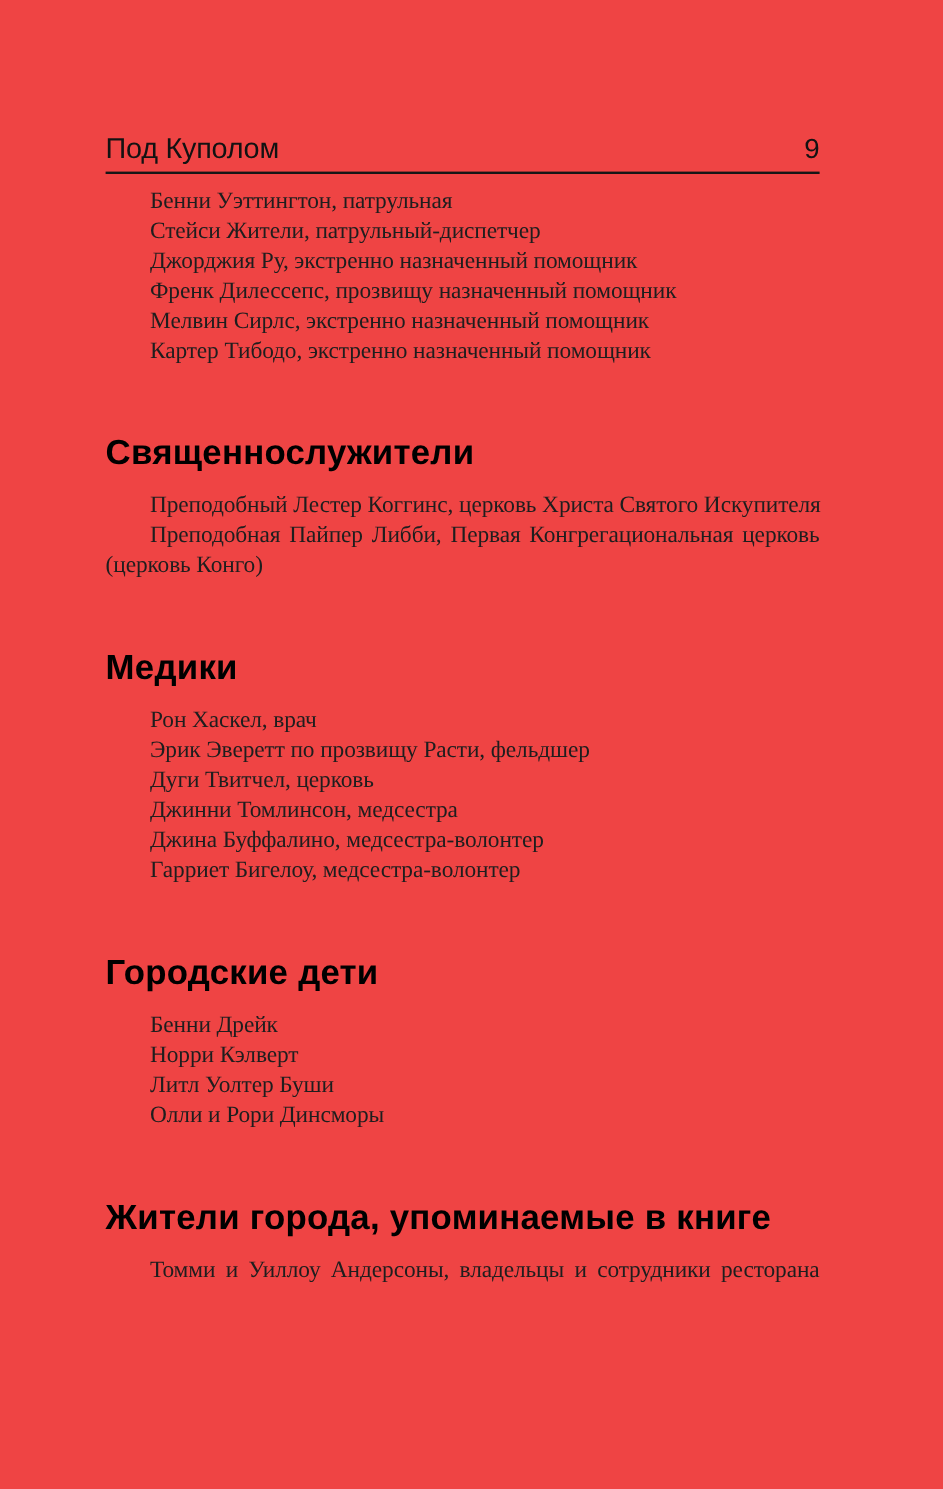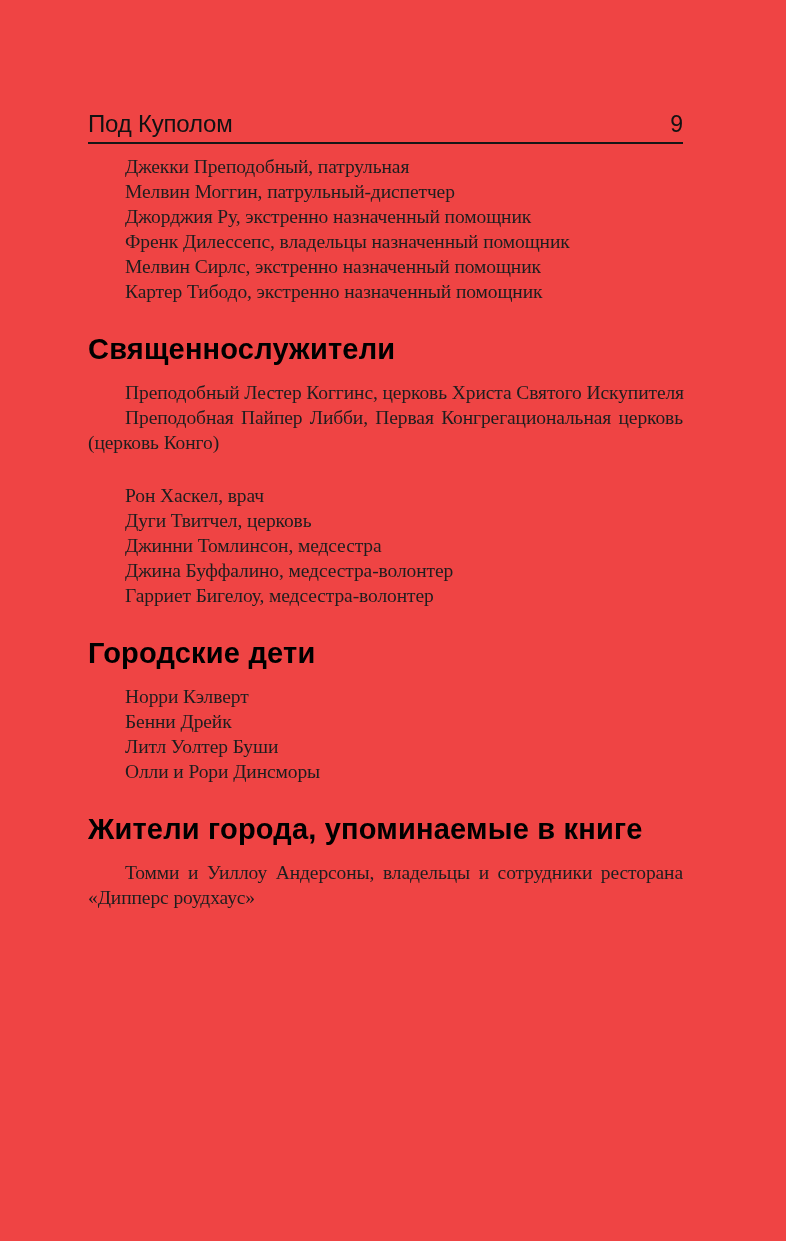--- a/index.html
+++ b/index.html
@@ -25,21 +25,21 @@
     border-bottom:2px solid #161616;
     padding-bottom:6px;
   }
   .running-head .pg{
     font-size:23px;
     letter-spacing:0;
   }
   .content{
     margin:0 103px 0 88px;
   }
-  .block{margin-top:28px;}
+  .block{margin-top:56px;}
   .block.no-heading{margin-top:10px;}
   .sec-heading{
     font-family:"Liberation Sans","DejaVu Sans",sans-serif;
     font-weight:bold;
     font-size:29px;
     line-height:34px;
     letter-spacing:0.2px;
     color:#000;
     margin:0 0 14px 0;
   }
@@ -59,46 +59,47 @@
 </head>
 <body>
 
 <div class="page">
   <header class="running-head">
     <span>Под Куполом</span>
     <span class="pg">9</span>
   </header>
   <div class="content">
       <section class="block no-heading">
-        <div class="line indent">Джекки Преподобный, патрульная</div>
-        <div class="line indent">Мелвин Моггин, патрульный-диспетчер</div>
+        <div class="line indent">Бенни Уэттингтон, патрульная</div>
+        <div class="line indent">Стейси Жители, патрульный-диспетчер</div>
         <div class="line indent">Джорджия Ру, экстренно назначенный помощник</div>
-        <div class="line indent">Френк Дилессепс, владельцы назначенный помощник</div>
+        <div class="line indent">Френк Дилессепс, прозвищу назначенный помощник</div>
         <div class="line indent">Мелвин Сирлс, экстренно назначенный помощник</div>
         <div class="line indent">Картер Тибодо, экстренно назначенный помощник</div>
       </section>
       <section class="block">
         <h2 class="sec-heading">Священнослужители</h2>
         <div class="line indent">Преподобный Лестер Коггинс, церковь Христа Святого Искупителя</div>
         <div class="line indent stretch">Преподобная Пайпер Либби, Первая Конгрегациональная церковь</div>
         <div class="line">(церковь Конго)</div>
       </section>
       <section class="block">
+        <h2 class="sec-heading">Медики</h2>
         <div class="line indent">Рон Хаскел, врач</div>
+        <div class="line indent">Эрик Эверетт по прозвищу Расти, фельдшер</div>
         <div class="line indent">Дуги Твитчел, церковь</div>
         <div class="line indent">Джинни Томлинсон, медсестра</div>
         <div class="line indent">Джина Буффалино, медсестра-волонтер</div>
         <div class="line indent">Гарриет Бигелоу, медсестра-волонтер</div>
       </section>
       <section class="block">
         <h2 class="sec-heading">Городские дети</h2>
+        <div class="line indent">Бенни Дрейк</div>
         <div class="line indent">Норри Кэлверт</div>
-        <div class="line indent">Бенни Дрейк</div>
         <div class="line indent">Литл Уолтер Буши</div>
         <div class="line indent">Олли и Рори Динсморы</div>
       </section>
       <section class="block">
         <h2 class="sec-heading">Жители города, упоминаемые в книге</h2>
         <div class="line indent stretch">Томми и Уиллоу Андерсоны, владельцы и сотрудники ресторана</div>
-        <div class="line">«Дипперс роудхаус»</div>
       </section>
     </div>
 </div>
 
 </body></html>

